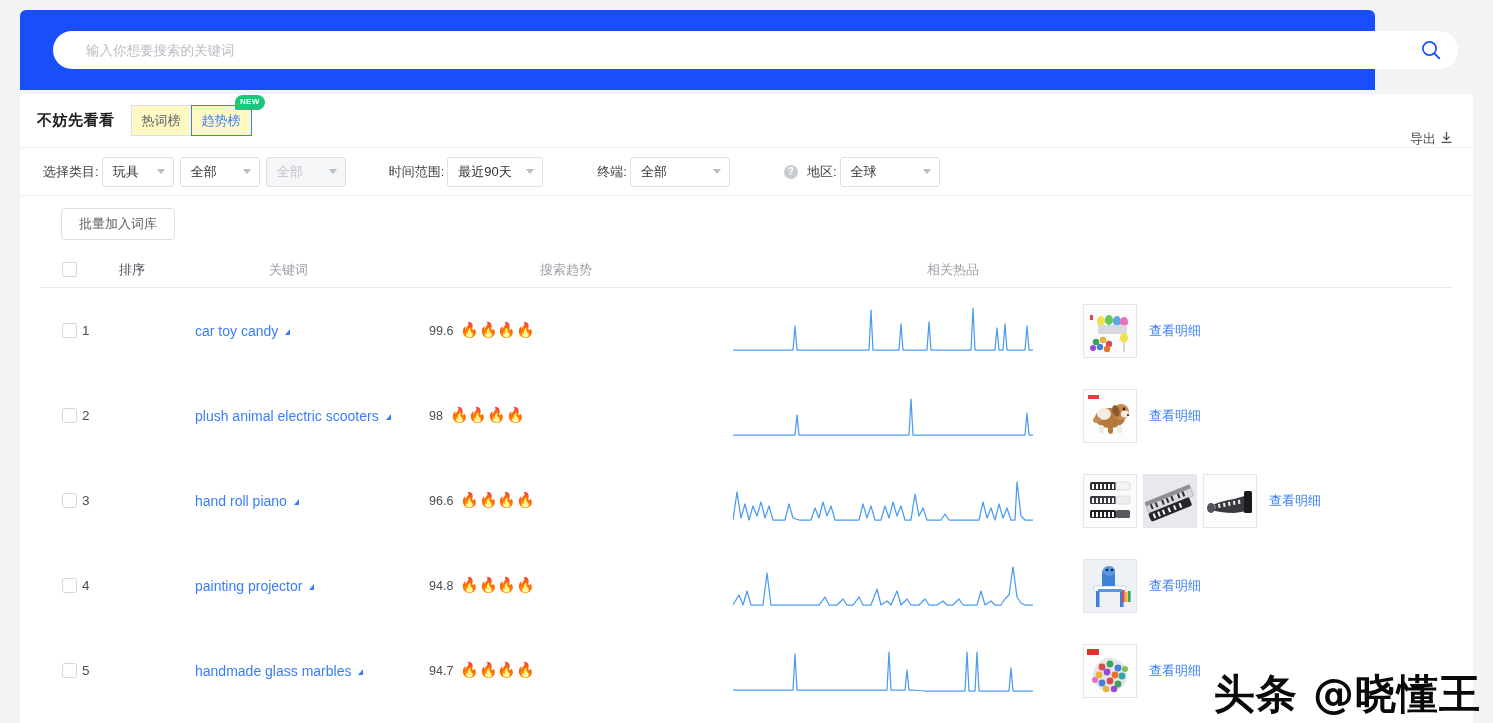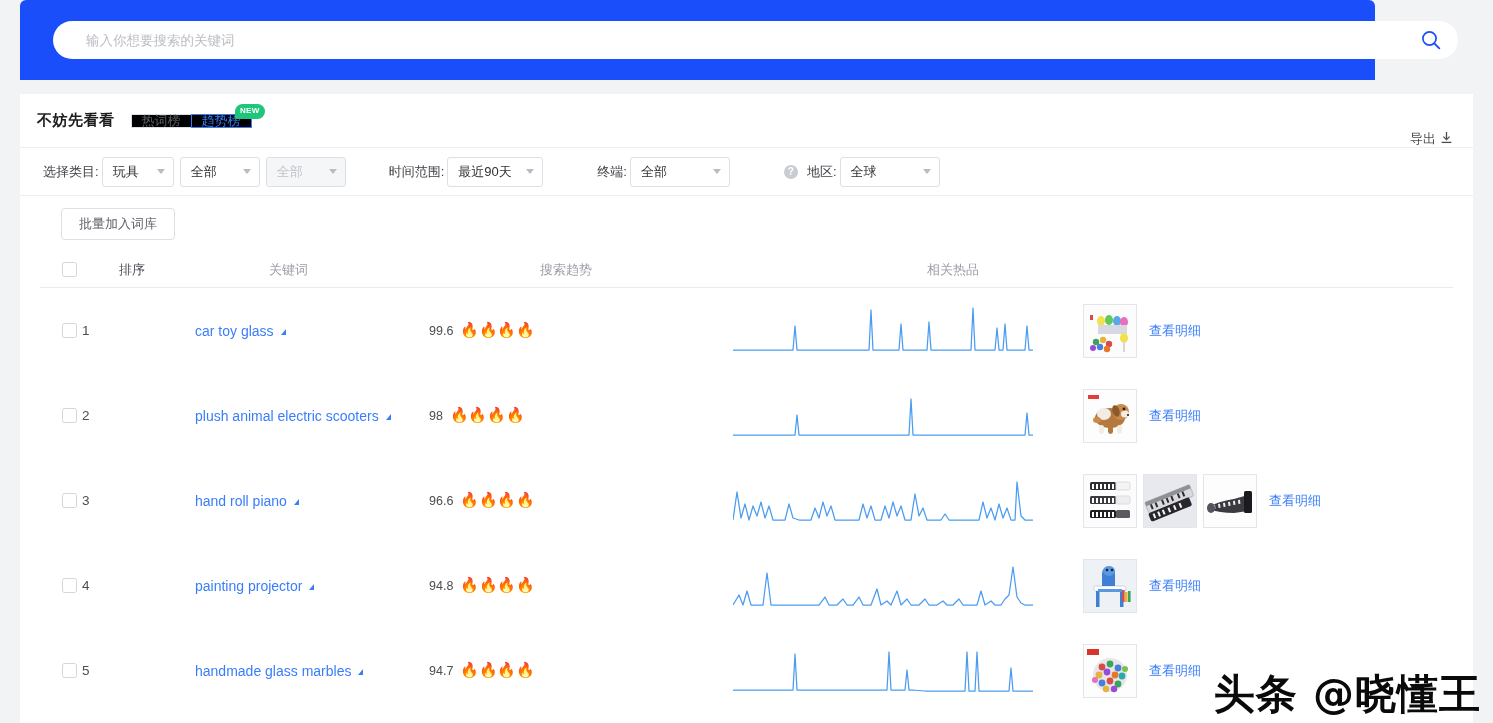--- a/index.html
+++ b/index.html
@@ -13,21 +13,21 @@
   .page {
     position: relative;
     width: 1493px;
     height: 723px;
     background: #f2f3f5;
   }
 
   
   .search-header {
     position: absolute;
-    left: 20px; top: 0;
+    left: 20px; top: 10px;
     width: 1355px; height: 80px;
     background: #1a4efa;
     border-top-left-radius: 6px;
     border-top-right-radius: 6px;
   }
   .search-box {
     position: absolute;
     left: 33px; top: 21px;
     width: 1405px; height: 38px;
     background: #ffffff;
@@ -70,25 +70,25 @@
     padding-left: 17px;
   }
   .tabs-title {
     font-size: 15px;
     font-weight: bold;
     color: #1d1d1f;
     letter-spacing: .5px;
     margin-right: 16px;
   }
   .tab {
-    height: 14px;
+    height: 31px;
     min-width: 53px;
     padding: 0 10px;
     border: 1px solid #dcdfe6;
-    background: #000000;
+    background: #fef9c3;
     font-size: 13px;
     color: #5d6066;
     display: flex; align-items: center; justify-content: center;
     cursor: pointer;
     font-family: "Liberation Sans", "DejaVu Sans", sans-serif;
   }
   .tab + .tab { margin-left: -1px; }
   .tab.active {
     color: #3a7dfb;
     border-color: #3a7dfb;
@@ -386,21 +386,21 @@
         <div class="c-kw">关键词</div>
         <div class="c-spark">搜索趋势</div>
         <div class="c-hot">相关热品</div>
       </div>
       <div id="rows-host">
           <div class="trow">
             <div class="c-check">
               <span class="cbox"></span>
             </div>
             <div class="c-rank">1</div>
-            <div class="c-kw"><a class="kw-link">car toy glass</a><span class="kw-arrow"></span></div>
+            <div class="c-kw"><a class="kw-link">car toy candy</a><span class="kw-arrow"></span></div>
             <div class="c-trend"><span class="trend-val">99.6</span><span class="flames">
                 <span class="flame" style="font-family: &quot;DejaVu Sans&quot;, sans-serif;">🔥</span>
                 <span class="flame" style="font-family: &quot;DejaVu Sans&quot;, sans-serif;">🔥</span>
                 <span class="flame" style="font-family: &quot;DejaVu Sans&quot;, sans-serif;">🔥</span>
                 <span class="flame" style="font-family: &quot;DejaVu Sans&quot;, sans-serif;">🔥</span>
               </span></div>
             <div class="c-spark">
               <svg class="spark" width="300" height="50" viewBox="0 0 300 50">
                 <polyline points="0,44 18,44 36,44 54,44 60,44 62,20 64,44 82,44 100,44 118,44 130,44 136,44 138,4 140,44 160,44 166,44 168,18 170,44 188,44 194,44 196,16 198,44 216,44 238,44 240,2 242,44 256,44 262,44 264,22 266,44 270,44 272,18 274,44 278,44 284,44 288,44 292,44 294,20 296,44 300,44" fill="none" stroke="#4a9cf0" stroke-width="1.25" stroke-linejoin="round"></polyline>
               </svg>

